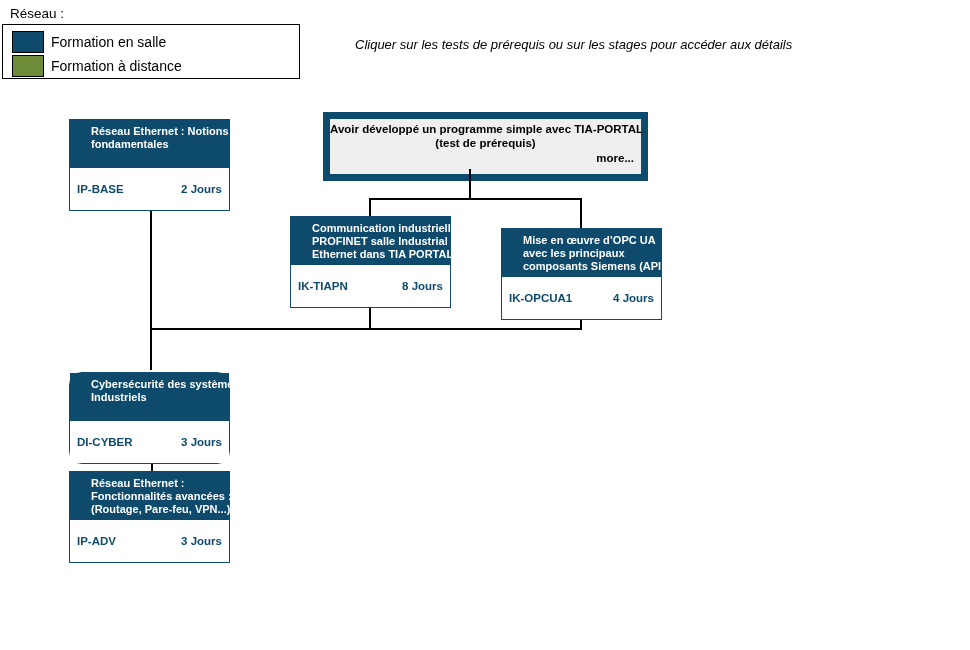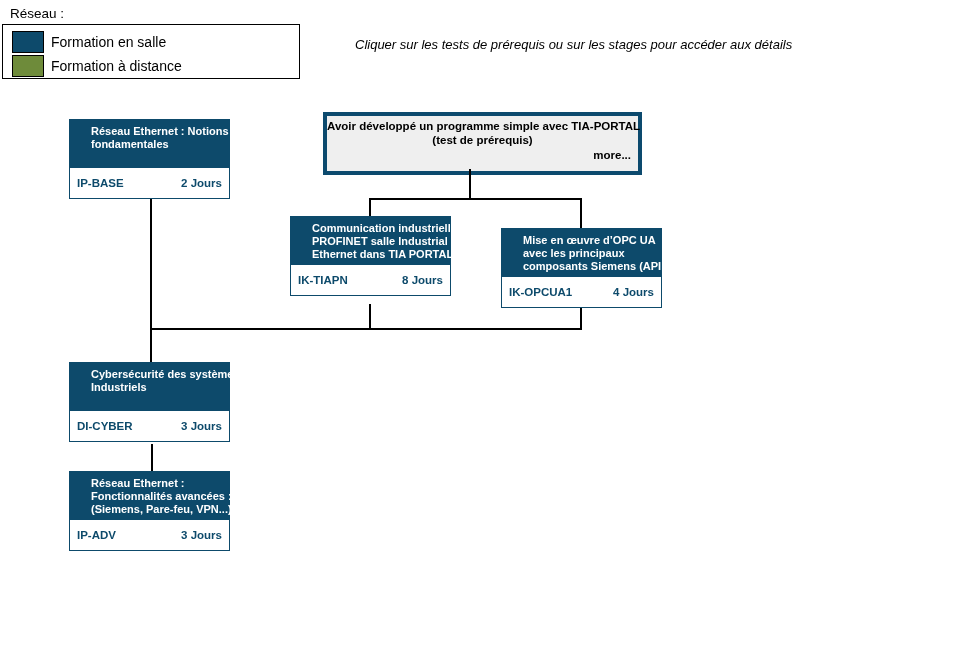--- a/index.html
+++ b/index.html
@@ -54,21 +54,21 @@
     font-style: italic;
     color: #000000;
     white-space: nowrap;
   }
 
   
   .prereq-box {
     position: absolute;
     left: 323px; top: 112px;
     width: 311px; height: 55px;
-    border: 4px solid #0c4a6e;
+    border: 7px solid #0c4a6e;
     background: #efefef;
     cursor: pointer;
   }
   .prereq-line {
     text-align: center;
     font-size: 11.5px;
     font-weight: bold;
     color: #000000;
     line-height: 14px;
     white-space: nowrap;
@@ -99,30 +99,30 @@
     font-size: 11px;
     font-weight: bold;
     line-height: 13px;
   }
   .course-header .t-line { white-space: nowrap; }
   .course-footer {
     height: 26px;
     display: flex;
     align-items: center;
     justify-content: space-between;
-    padding: 2px 7px;
+    padding: 8px 7px;
     background: #ffffff;
     color: #0d4a6b;
     font-size: 11.5px;
     font-weight: bold;
   }
   .course.pos-ip-base  { left: 69px;  top: 119px; }
   .course.pos-ik-tiapn { left: 290px; top: 216px; }
   .course.pos-ik-opcua { left: 501px; top: 228px; }
-  .course.pos-di-cyber { left: 69px;  top: 362px; }
+  .course.pos-di-cyber { left: 69px;  top: 372px; border-radius: 13px; }
   .course.pos-ip-adv   { left: 69px;  top: 471px; }
 
   
   .line {
     position: absolute;
     background: #000000;
   }
   .ln-prereq-down  { left: 469px; top: 169px; width: 2px;  height: 30px; }
   .ln-top-h        { left: 369px; top: 198px; width: 213px; height: 2px; }
   .ln-tiapn-in     { left: 369px; top: 198px; width: 2px;  height: 30px; }
@@ -213,21 +213,21 @@
     <div class="course-footer">
       <span>DI-CYBER</span>
       <span>3 Jours</span>
     </div>
   </div>
 
   <div class="course pos-ip-adv">
     <div class="course-header">
       <div class="t-line">Réseau Ethernet :</div>
       <div class="t-line">Fonctionnalités avancées :</div>
-      <div class="t-line">(Siemens, Pare-feu, VPN...)</div>
+      <div class="t-line">(Routage, Pare-feu, VPN...)</div>
     </div>
     <div class="course-footer">
       <span>IP-ADV</span>
       <span>3 Jours</span>
     </div>
   </div>
 
 </div>
 
 </body></html>

